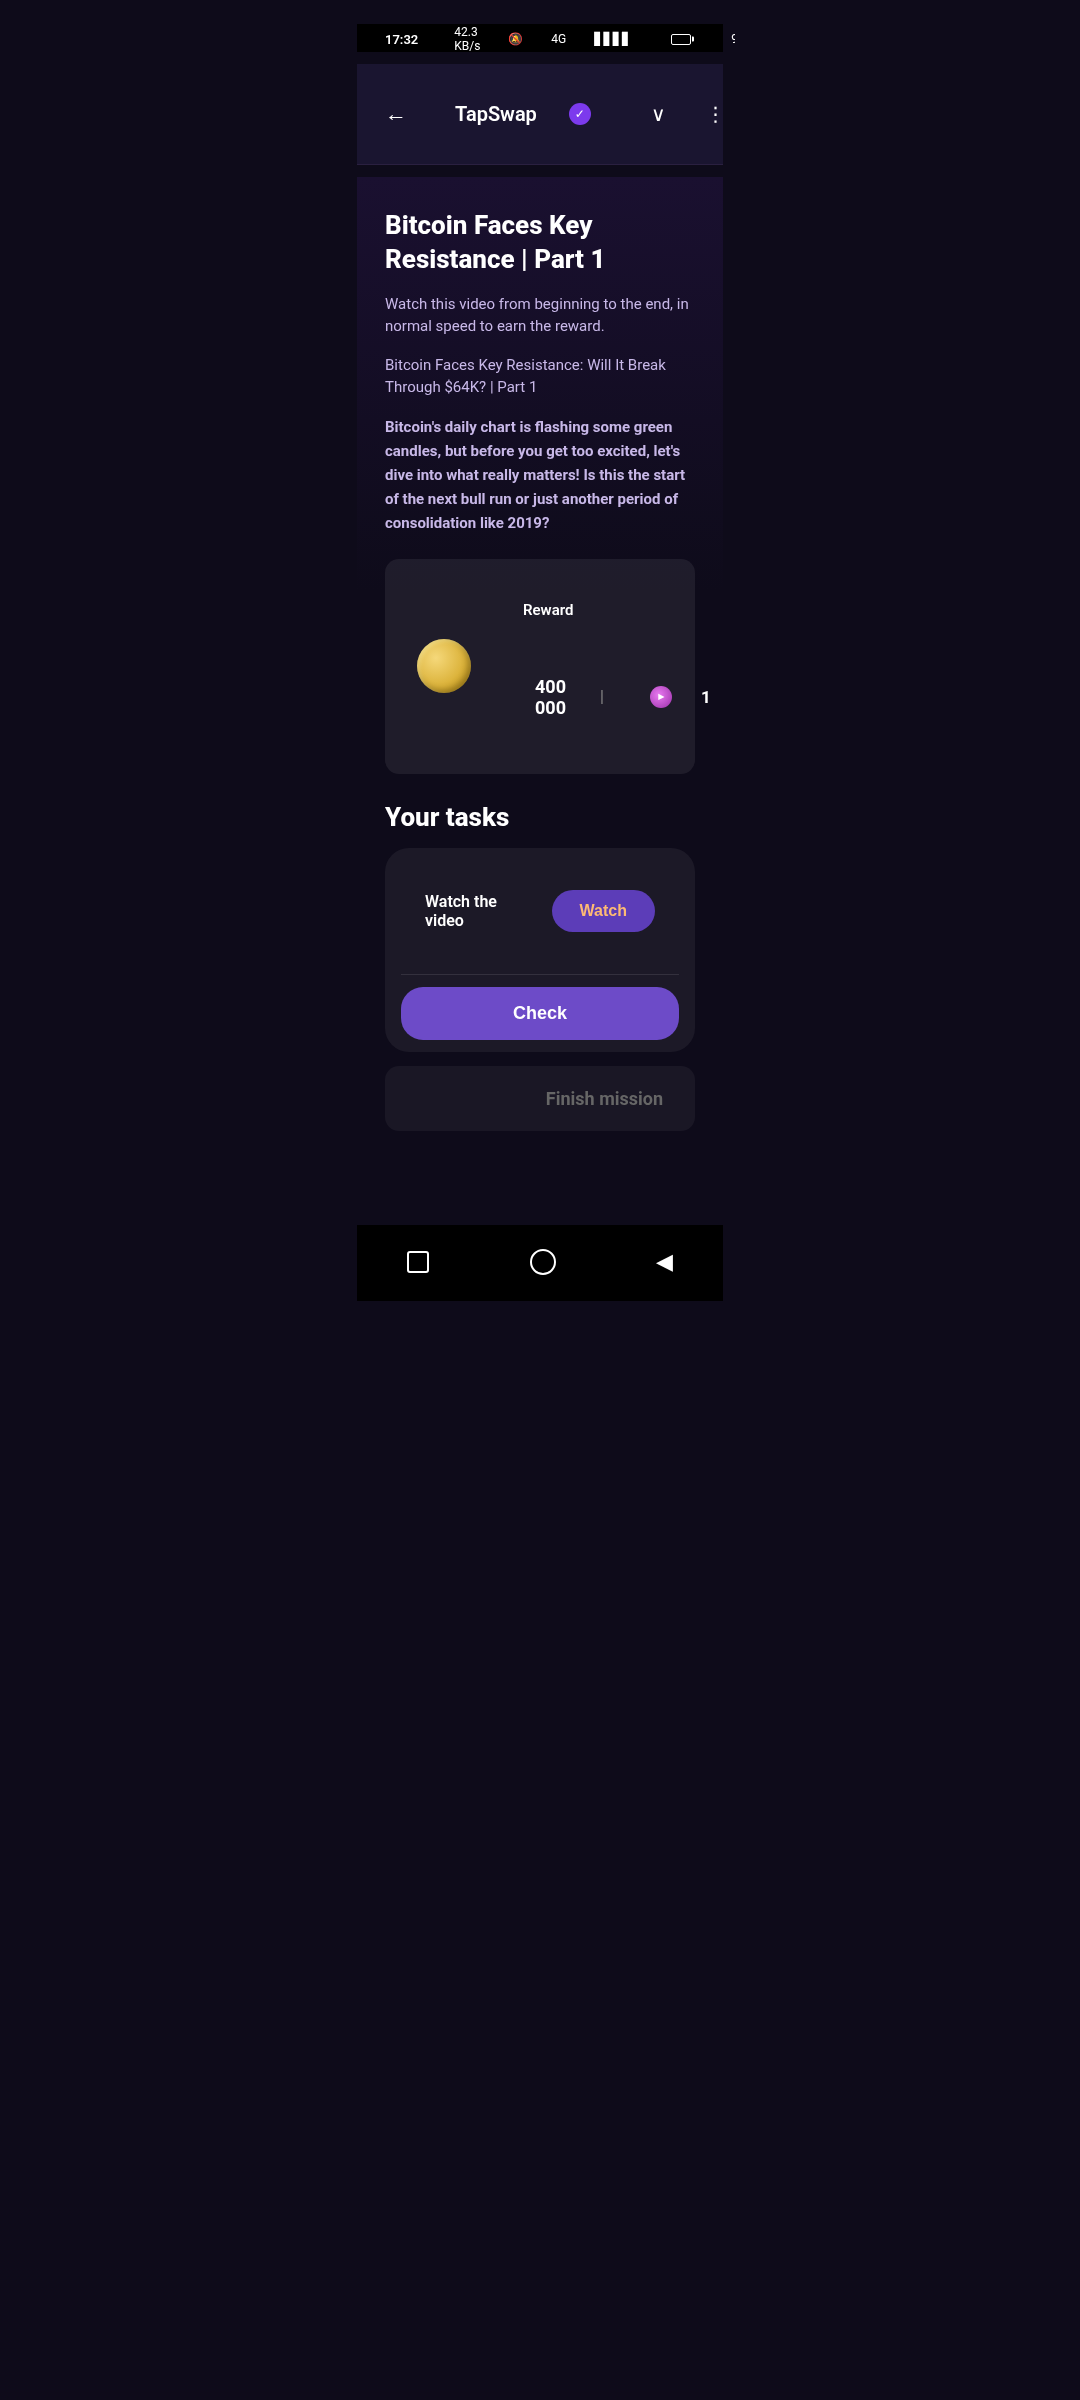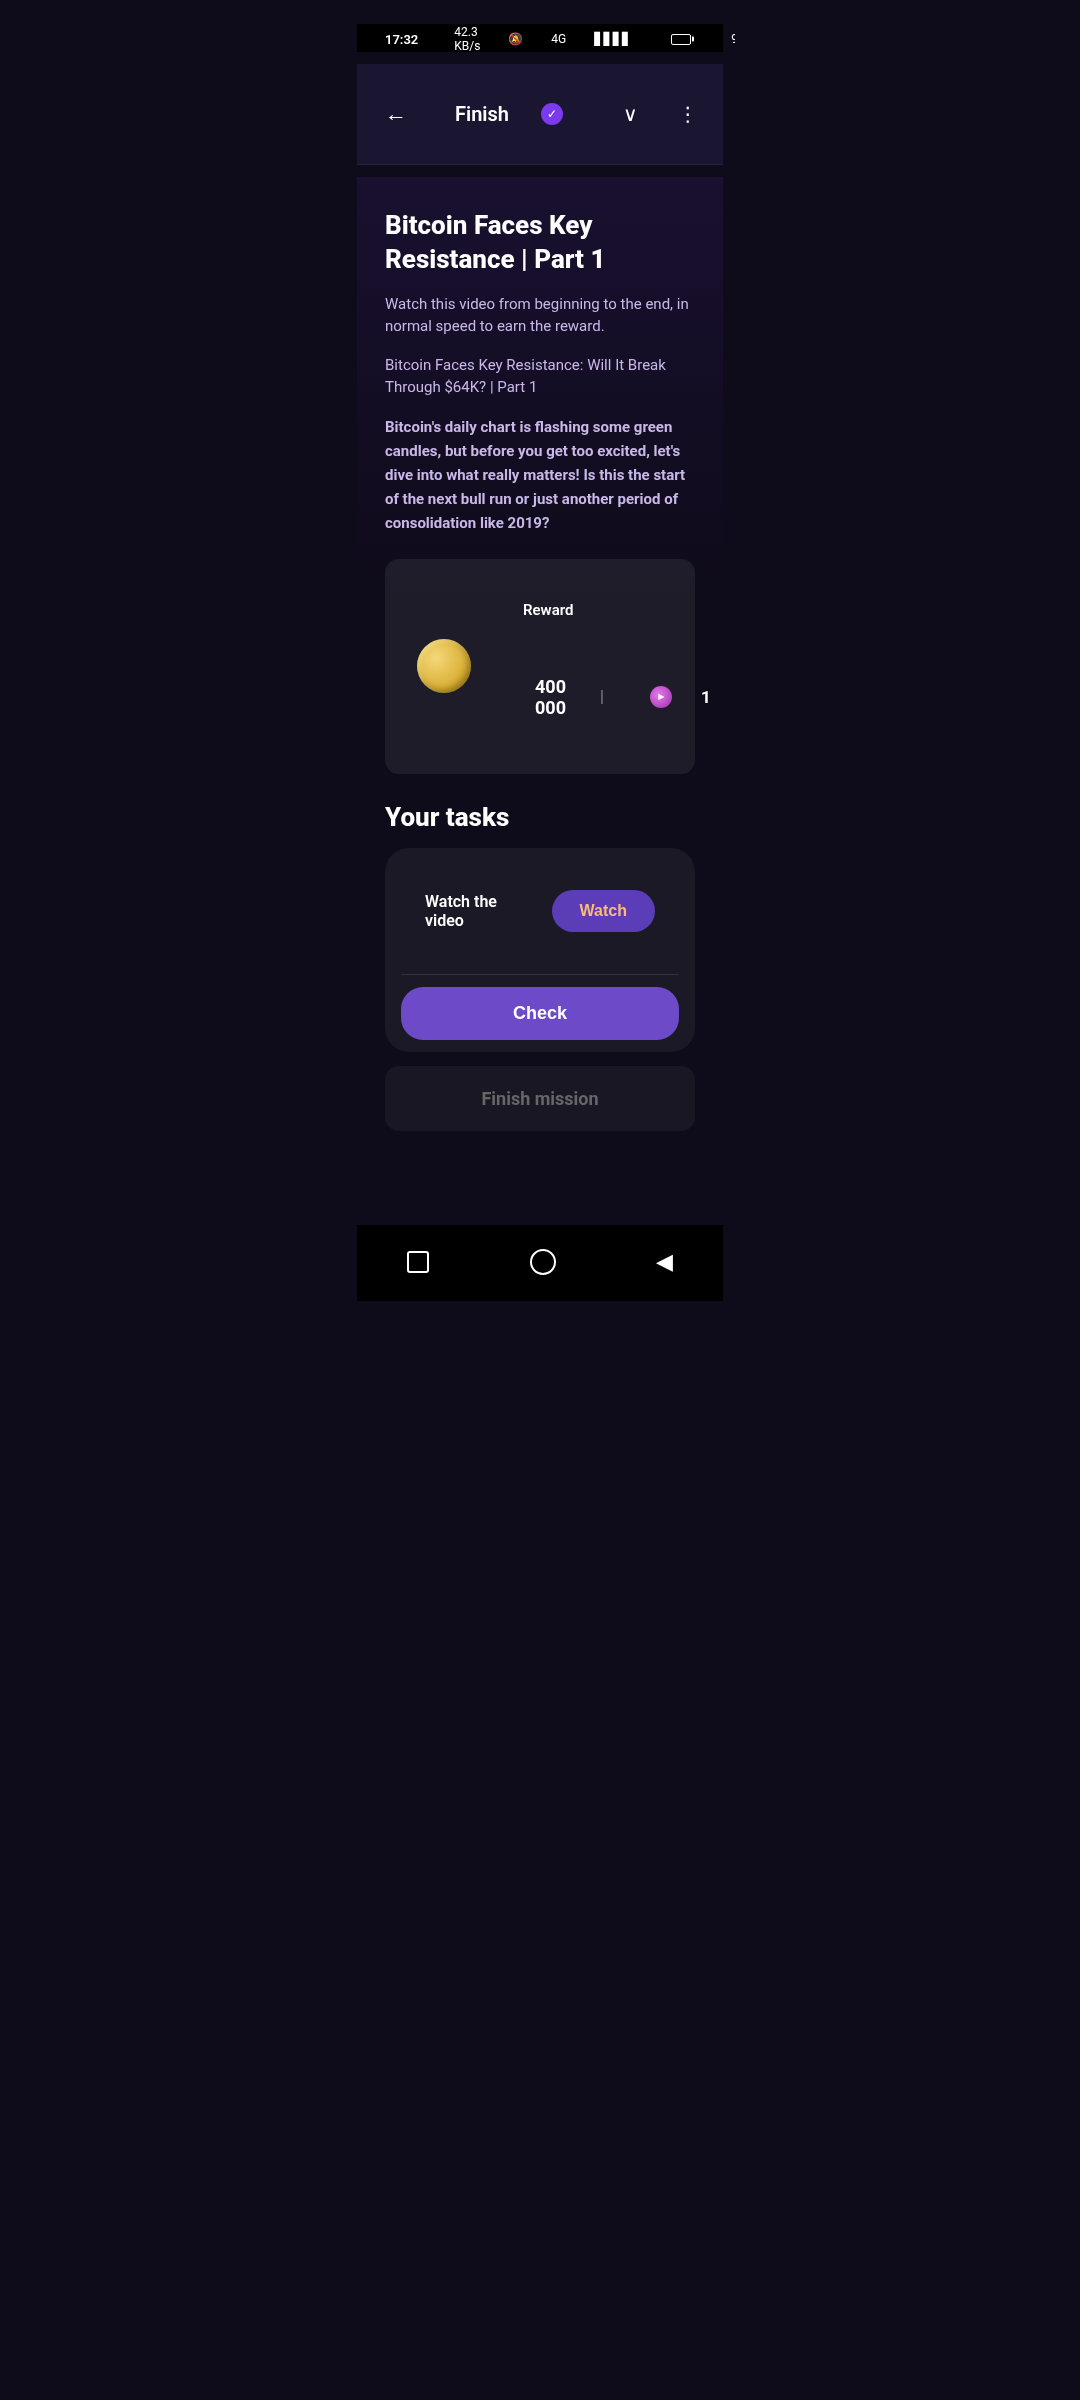--- a/index.html
+++ b/index.html
@@ -307,21 +307,21 @@
       font-weight: 700;
       cursor: pointer;
       text-align: center;
     }
 
     
     .finish-mission-card {
       background: rgba(255,255,255,0.05);
       border-radius: 14px;
       padding: 22px 20px;
-      text-align: center;
+      text-align: right;
       margin-bottom: 30px;
     }
 
     .finish-mission-label {
       font-size: 18px;
       font-weight: 700;
       color: #666;
     }
 
     
@@ -372,21 +372,21 @@
         <div class="battery-fill"></div>
       </div>
     </div>
     <span>95%</span>
   </div>
 </div>
 
 <div class="app-header">
   <span class="header-back">←</span>
   <div class="header-title-area">
-    <span class="header-title">Finish</span>
+    <span class="header-title">TapSwap</span>
     <div class="verified-badge">
       <span>✓</span>
     </div>
   </div>
   <div class="header-actions">
     <span class="header-chevron">∨</span>
     <span class="header-more">⋮</span>
   </div>
 </div>
 

